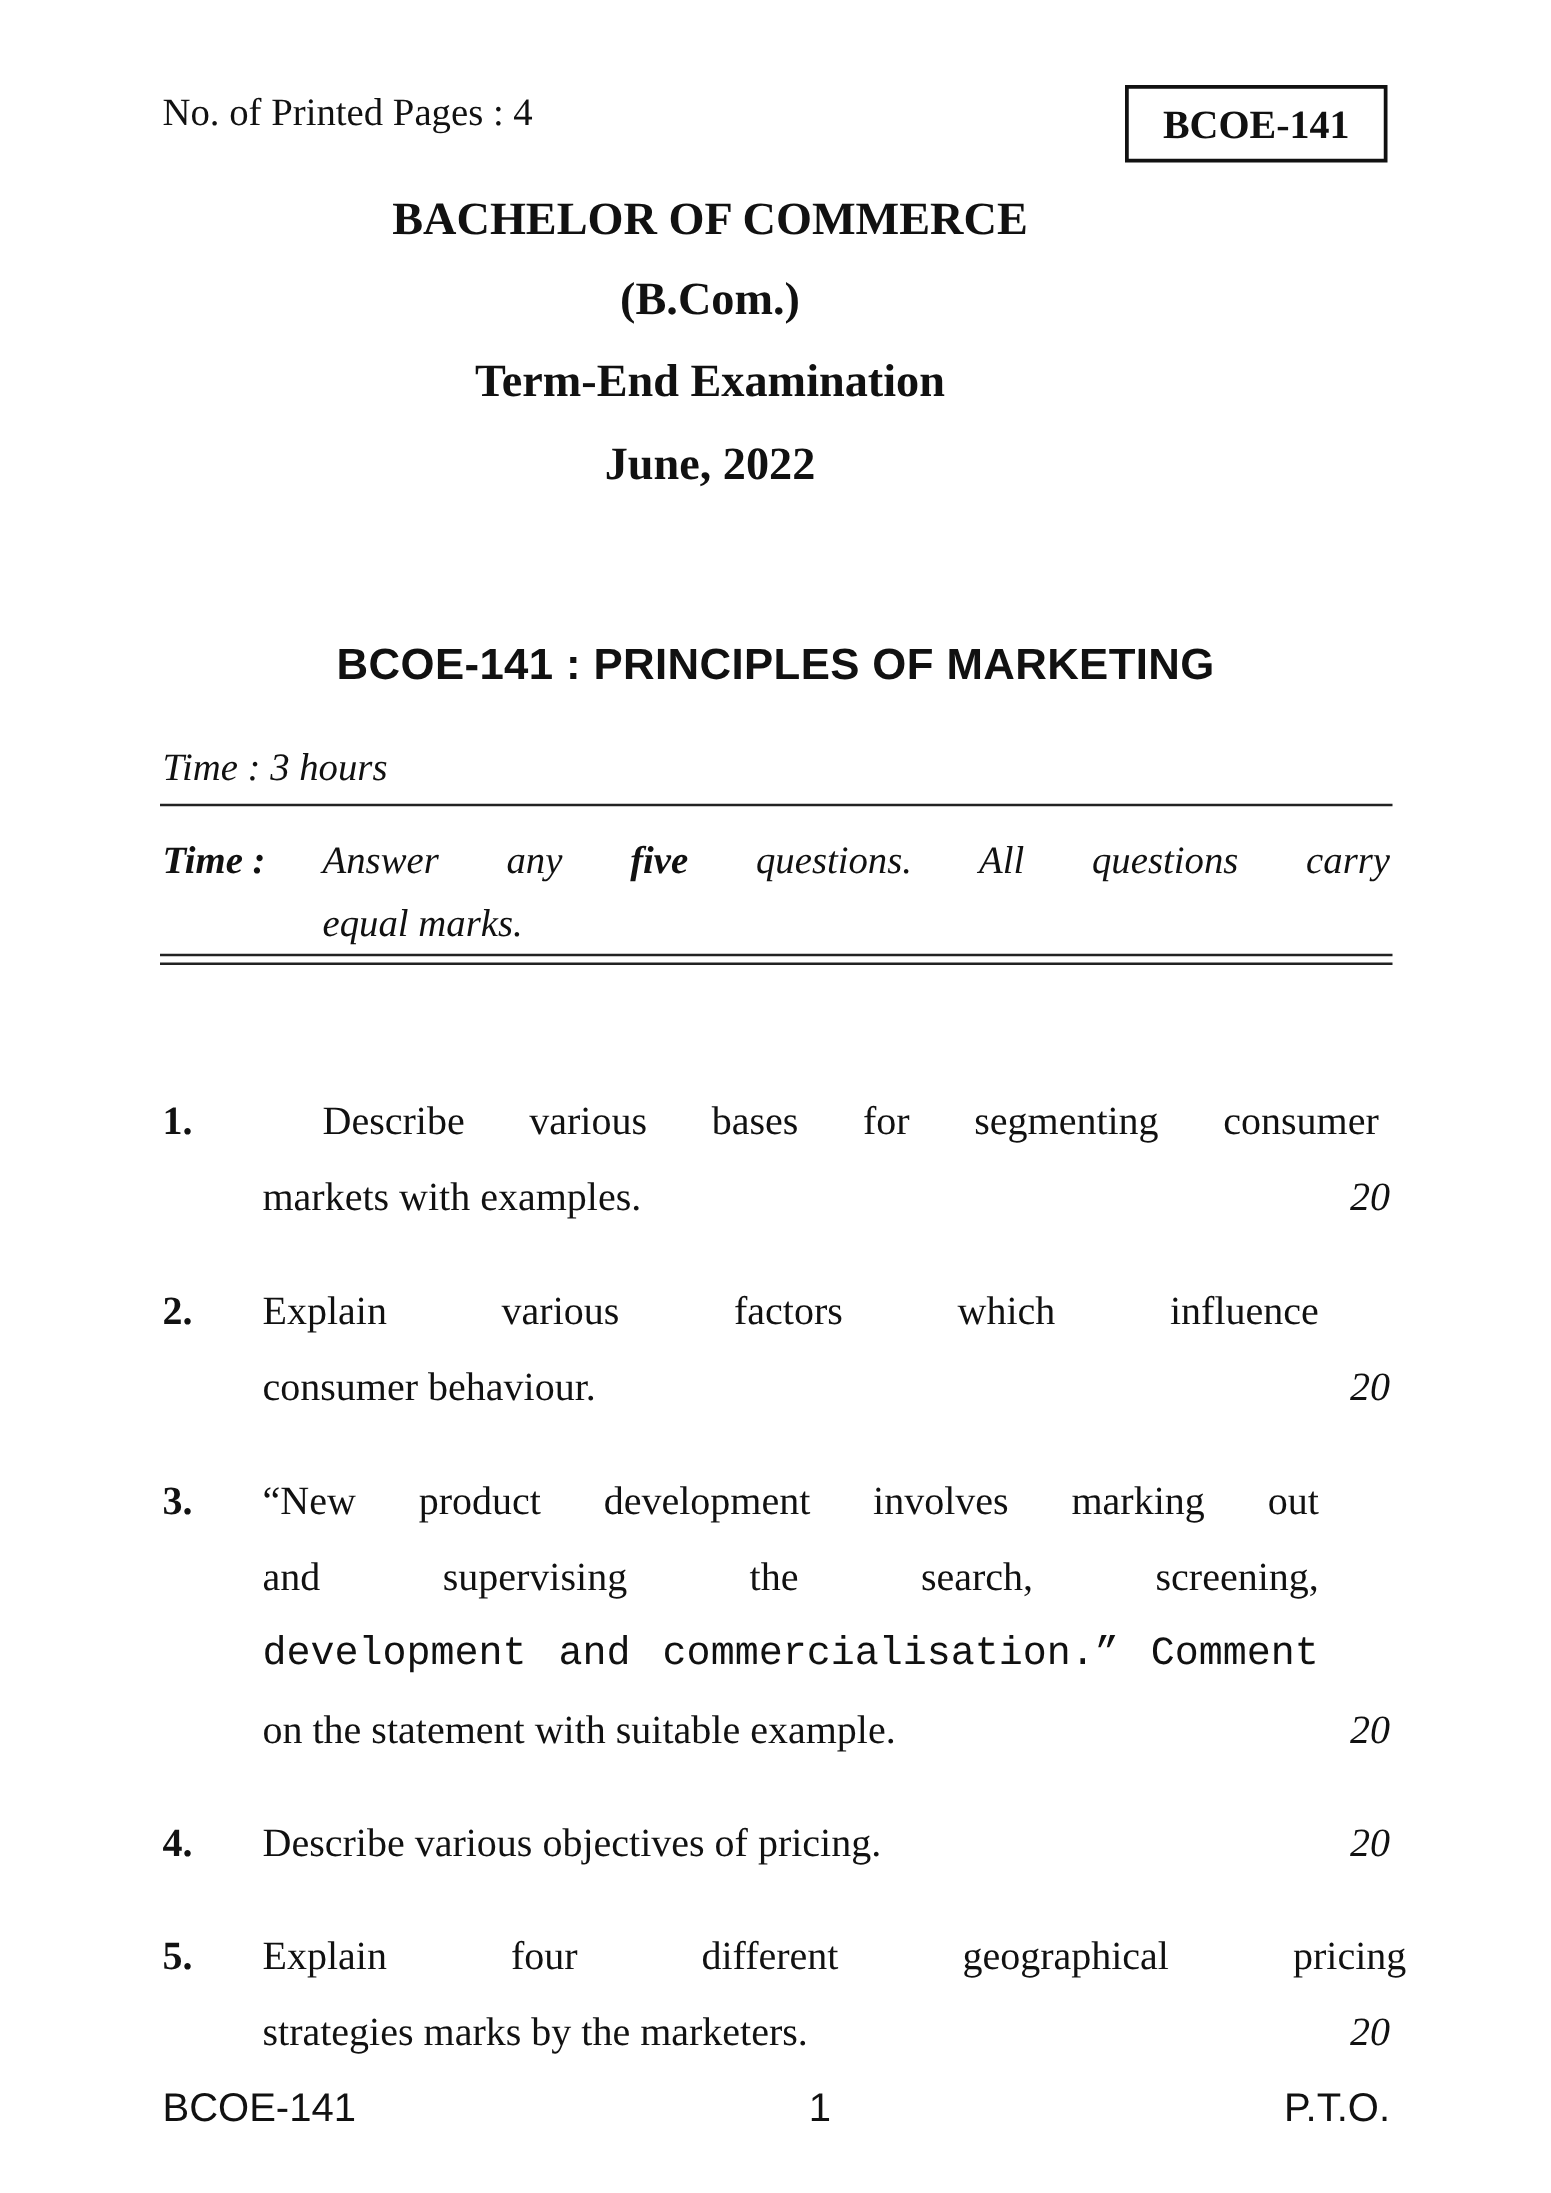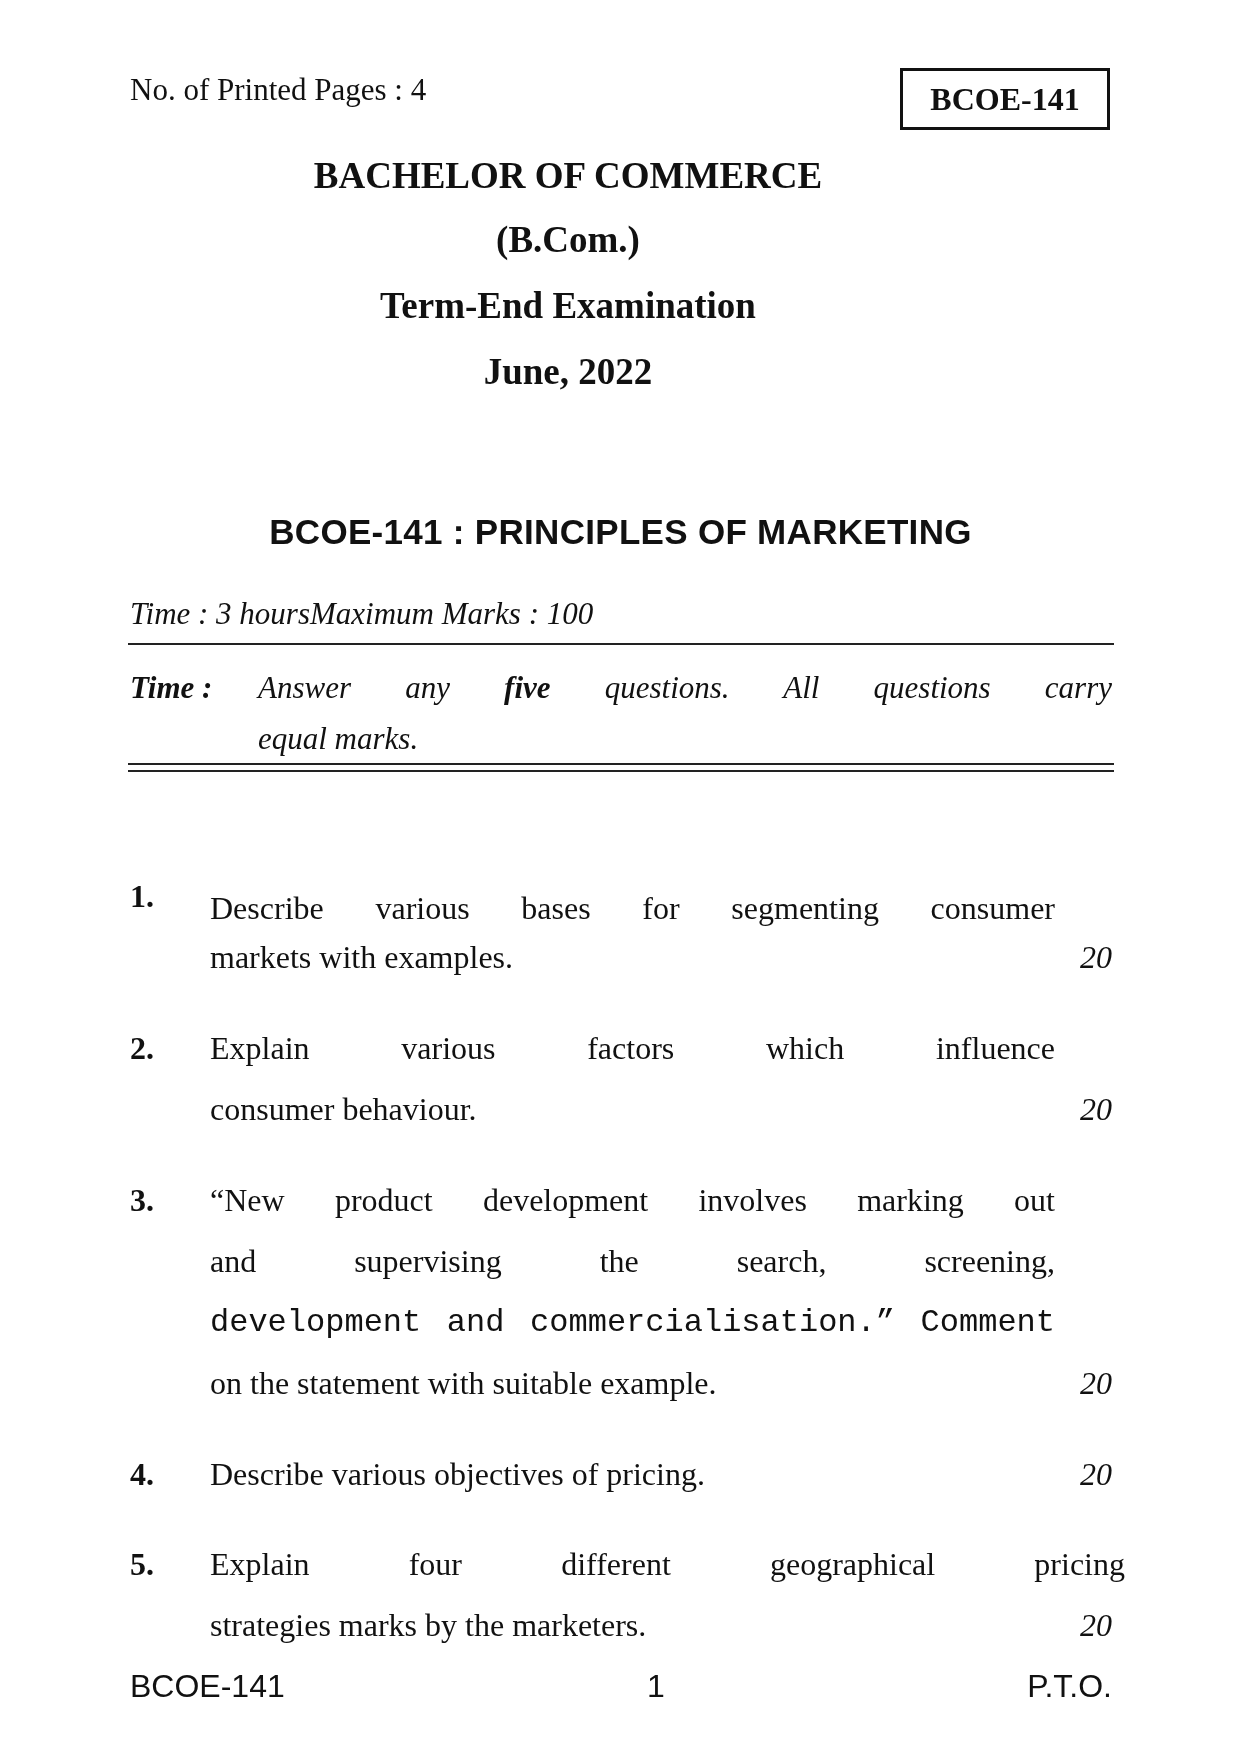--- a/index.html
+++ b/index.html
@@ -10,21 +10,21 @@
               font-family: "Liberation Serif", serif; font-weight: bold; font-size: 32px; display: flex; align-items: center; justify-content: center; }
 
   .center-line { position: absolute; left: 0; width: 1136px; text-align: center; font-family: "Liberation Serif", serif; font-weight: bold; font-size: 37px; }
   .t1 { top: 154px; }
   .t2 { top: 218px; }
   .t3 { top: 284px; }
   .t4 { top: 350px; }
 
   .course-title { position: absolute; left: 0; width: 1241px; text-align: center; top: 512px; font-family: "Liberation Sans", sans-serif; font-weight: bold; font-size: 35px; letter-spacing: 0.3px; }
 
-  .meta-row { position: absolute; left: 130px; width: 982px; top: 596px; display: flex; 
+  .meta-row { position: absolute; left: 130px; width: 982px; top: 596px; display: flex; justify-content: space-between;
               font-family: "Liberation Serif", serif; font-style: italic; font-size: 31px; }
   .rule-single { position: absolute; left: 128px; width: 986px; top: 643px; border-top: 2px solid #222; }
 
   .note { position: absolute; left: 130px; top: 662px; width: 982px; font-family: "Liberation Serif", serif; font-size: 31px; font-style: italic; line-height: 51px; }
   .note .label { font-weight: bold; position: absolute; left: 0; top: 0; }
   .note .text1 { position: absolute; left: 128px; right: 0; top: 0; text-align: justify; text-align-last: justify; }
   .note .text2 { position: absolute; left: 128px; top: 51px; }
   .note b { font-weight: bold; }
 
   .rule-double { position: absolute; left: 128px; width: 986px; top: 763px; height: 5px; border-top: 2px solid #222; border-bottom: 2px solid #222; }
@@ -53,35 +53,34 @@
 
   <div class="center-line t1">BACHELOR OF COMMERCE</div>
   <div class="center-line t2">(B.Com.)</div>
   <div class="center-line t3">Term-End Examination</div>
   <div class="center-line t4">June, 2022</div>
 
   <div class="course-title">BCOE-141 : PRINCIPLES OF MARKETING</div>
 
   <div class="meta-row">
     <span>Time : 3 hours</span>
-    <span>Maximum Marks : 100</span>
   </div>
   <div class="rule-single"></div>
 
   <div class="note">
     <span class="label">Time :</span>
     <div class="text1"><span>Answer any </span><b>five</b><span> questions. All questions carry</span></div>
     <div class="text2">equal marks.</div>
   </div>
 
   <div class="rule-double"></div>
 
   <div class="q q1">
     <span class="num">1.</span>
-    <div class="body" style="top:12px;text-align-last:justify;">Describe various bases for segmenting consumer</div>
+    <div class="body" style="top:0;text-align-last:justify;margin-left:48px;">Describe various bases for segmenting consumer</div>
     <div class="body" style="top:61px;">markets with examples.</div>
     <span class="marks" style="top:61px;">20</span>
   </div>
 
   <div class="q q2">
     <span class="num">2.</span>
     <div class="body" style="top:0;text-align-last:justify;">Explain various factors which influence</div>
     <div class="body" style="top:61px;">consumer behaviour.</div>
     <span class="marks" style="top:61px;">20</span>
   </div>

